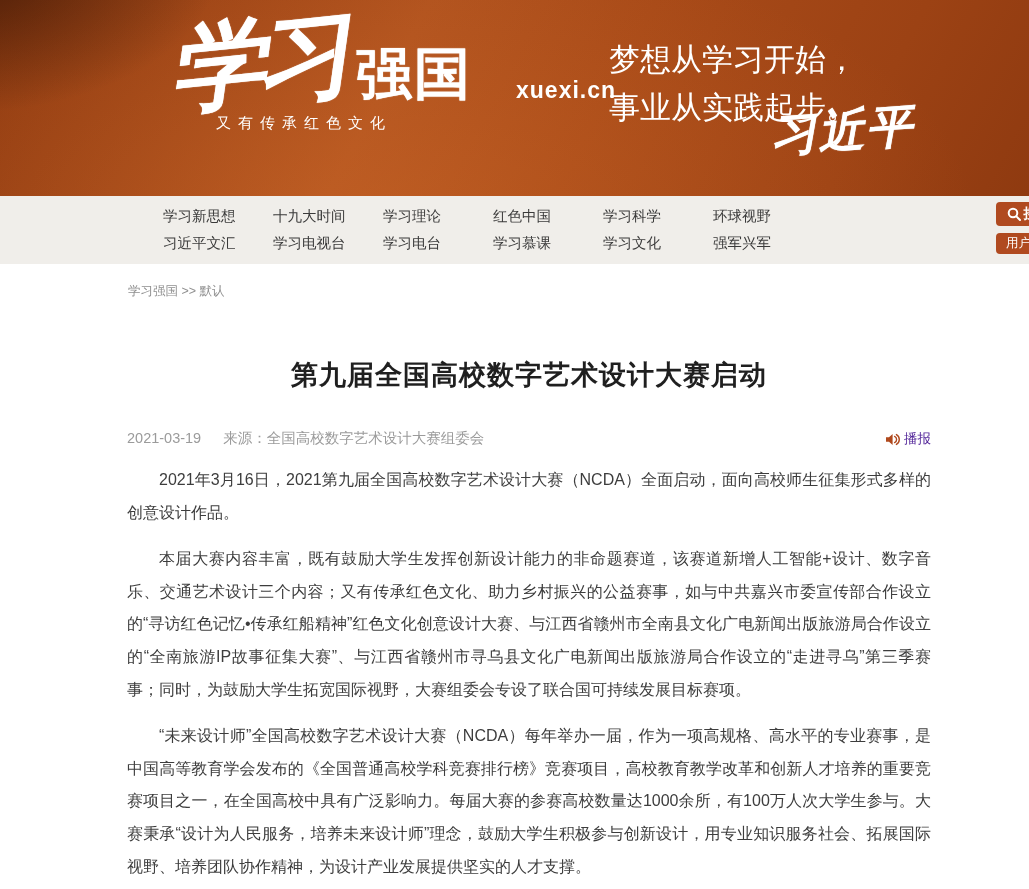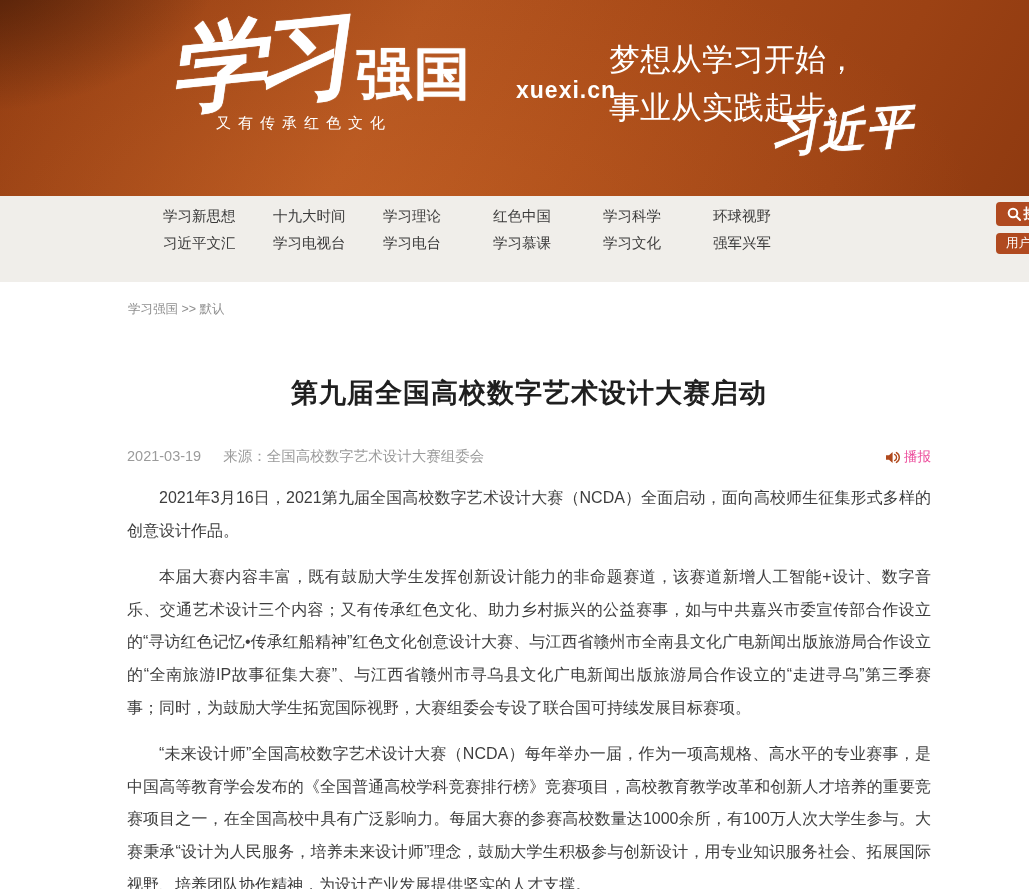--- a/index.html
+++ b/index.html
@@ -28,38 +28,38 @@
 
   .slogan{ position:absolute; right:172px; top:36px; text-align:right; color:#fff;
     font-family:"Liberation Serif", serif; font-weight:normal; font-size:31px; line-height:1.55; }
   .signature{
     position:absolute; right:115px; top:100px; color:#fff;
     font-family:"DejaVu Serif", serif; font-style:italic; font-weight:bold;
     font-size:46px; transform:rotate(-4deg); letter-spacing:2px; text-shadow:0 0 1px #fff;
   }
 
   
-  .navbar{ height:86px; background:#f0eeea; }
+  .navbar{ height:68px; background:#f0eeea; }
   .nav-inner{ position:relative; margin-left:163px; width:745px; padding-top:7px; }
   .nav-grid{ display:grid; grid-template-columns:repeat(6,110px); }
   .nav-link{ font-size:14.5px; color:#3a3a3a; line-height:27px; cursor:pointer; white-space:nowrap; }
   .nav-buttons{ position:absolute; right:-162px; top:6px; width:74px; }
   .btn{ background:#b04a20; color:#fff; border:none; border-radius:4px; cursor:pointer; display:flex; align-items:center; justify-content:center; font-family:"Liberation Sans", sans-serif; }
   .btn-search{ width:72px; height:24px; font-size:14px; font-weight:bold; letter-spacing:3px; }
   .btn-search svg{ margin-right:3px; }
   .btn-login{ width:70px; height:21px; font-size:12.5px; margin-top:7px; }
 
   
   .breadcrumb{ margin:19px 0 0 128px; font-size:12.5px; color:#8f8f8f; cursor:pointer; }
   .article{ width:804px; margin:0 auto 0 127px; }
   .article-title{ margin-top:57px; text-align:center; font-size:27px; font-weight:bold; color:#1f1f1f; letter-spacing:1px; }
   .meta-row{ margin-top:36px; display:flex; justify-content:space-between; align-items:flex-end;gap:16px; }
   .meta-left{ font-size:14.5px; color:#9b9b9b; }
   .meta-left .src-gap{ display:inline-block; width:22px; }
-  .broadcast{ display:flex; align-items:center; color:#ec4899; font-size:13.5px; cursor:pointer; }
+  .broadcast{ display:flex; align-items:center; color:#4c1d95; font-size:13.5px; cursor:pointer; }
   .broadcast svg{ margin-right:4px; }
   .article-body{ margin-top:16px; }
   .article-body p{
     font-size:16px; color:#3d3d3d; line-height:32.6px;
     text-align:justify; text-indent:2em; margin-bottom:14px;
   }
 </style>
 </head>
 <body>
 

